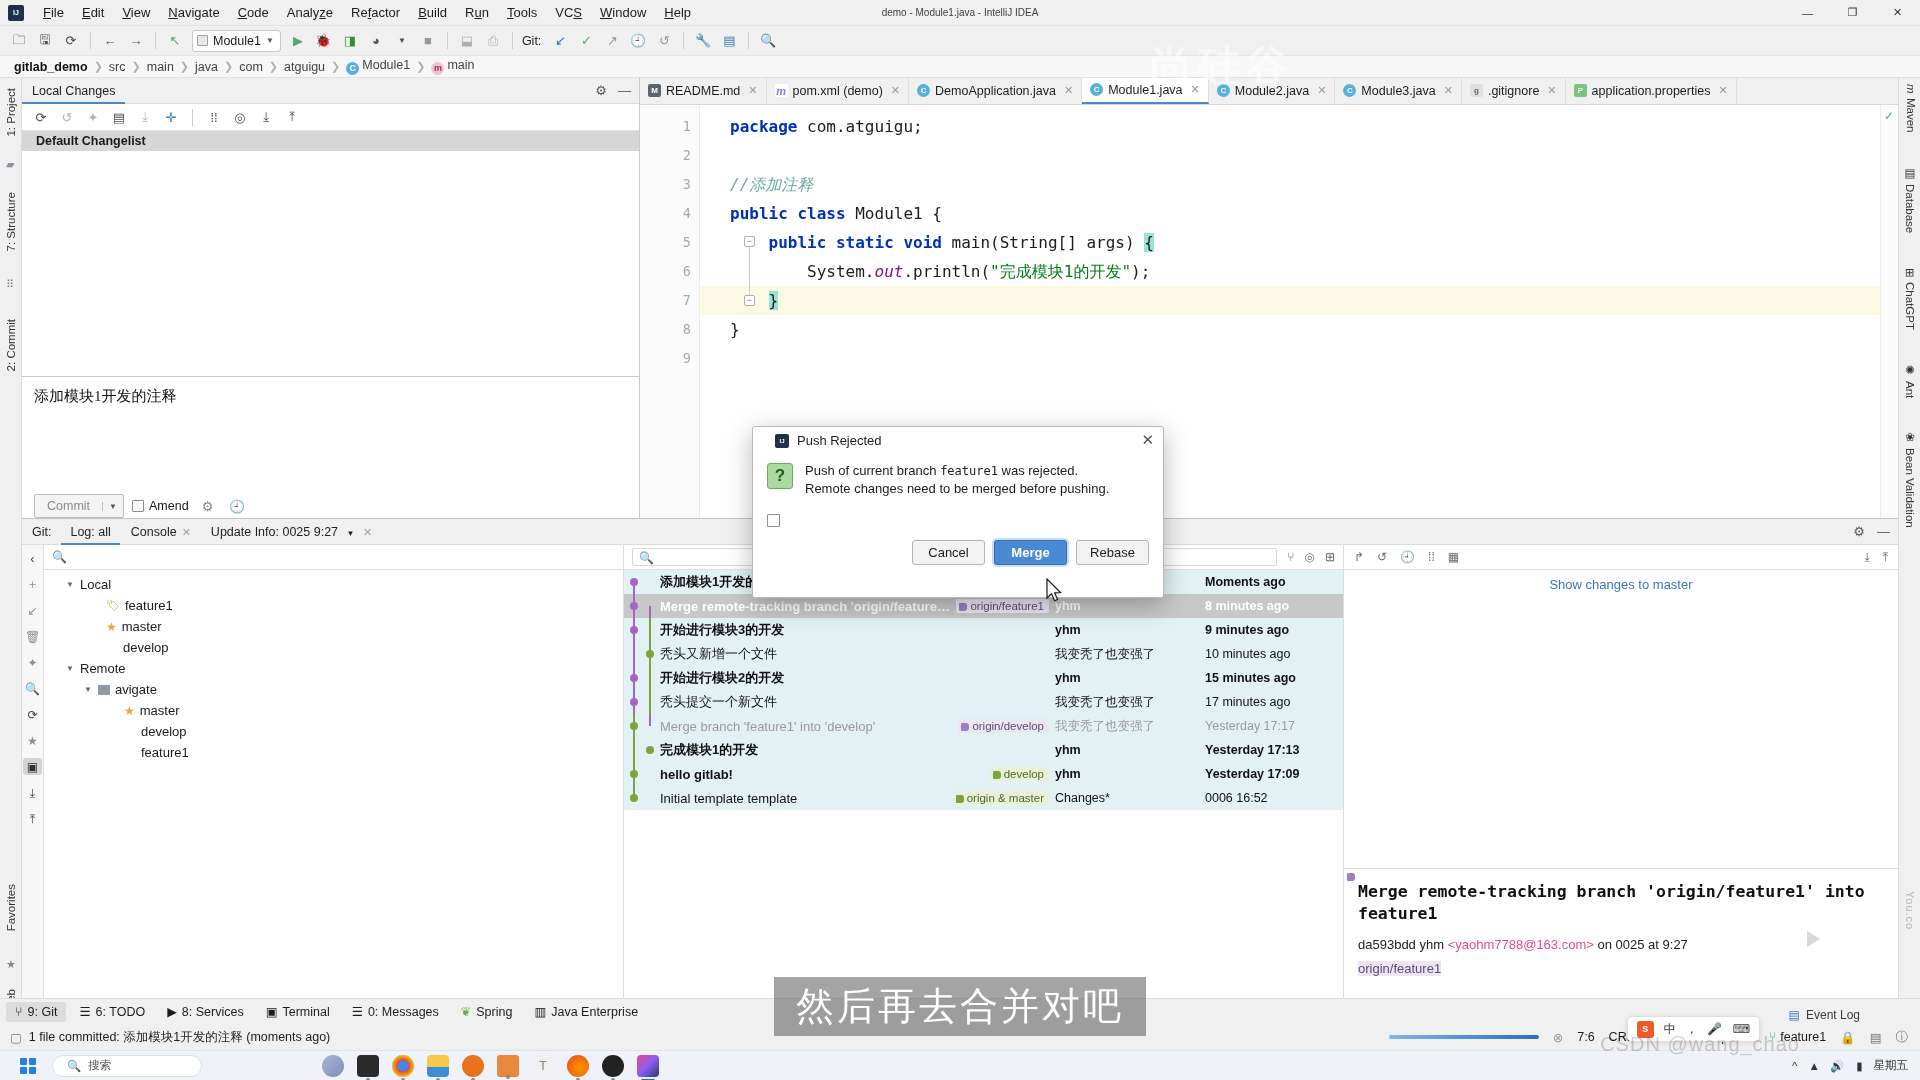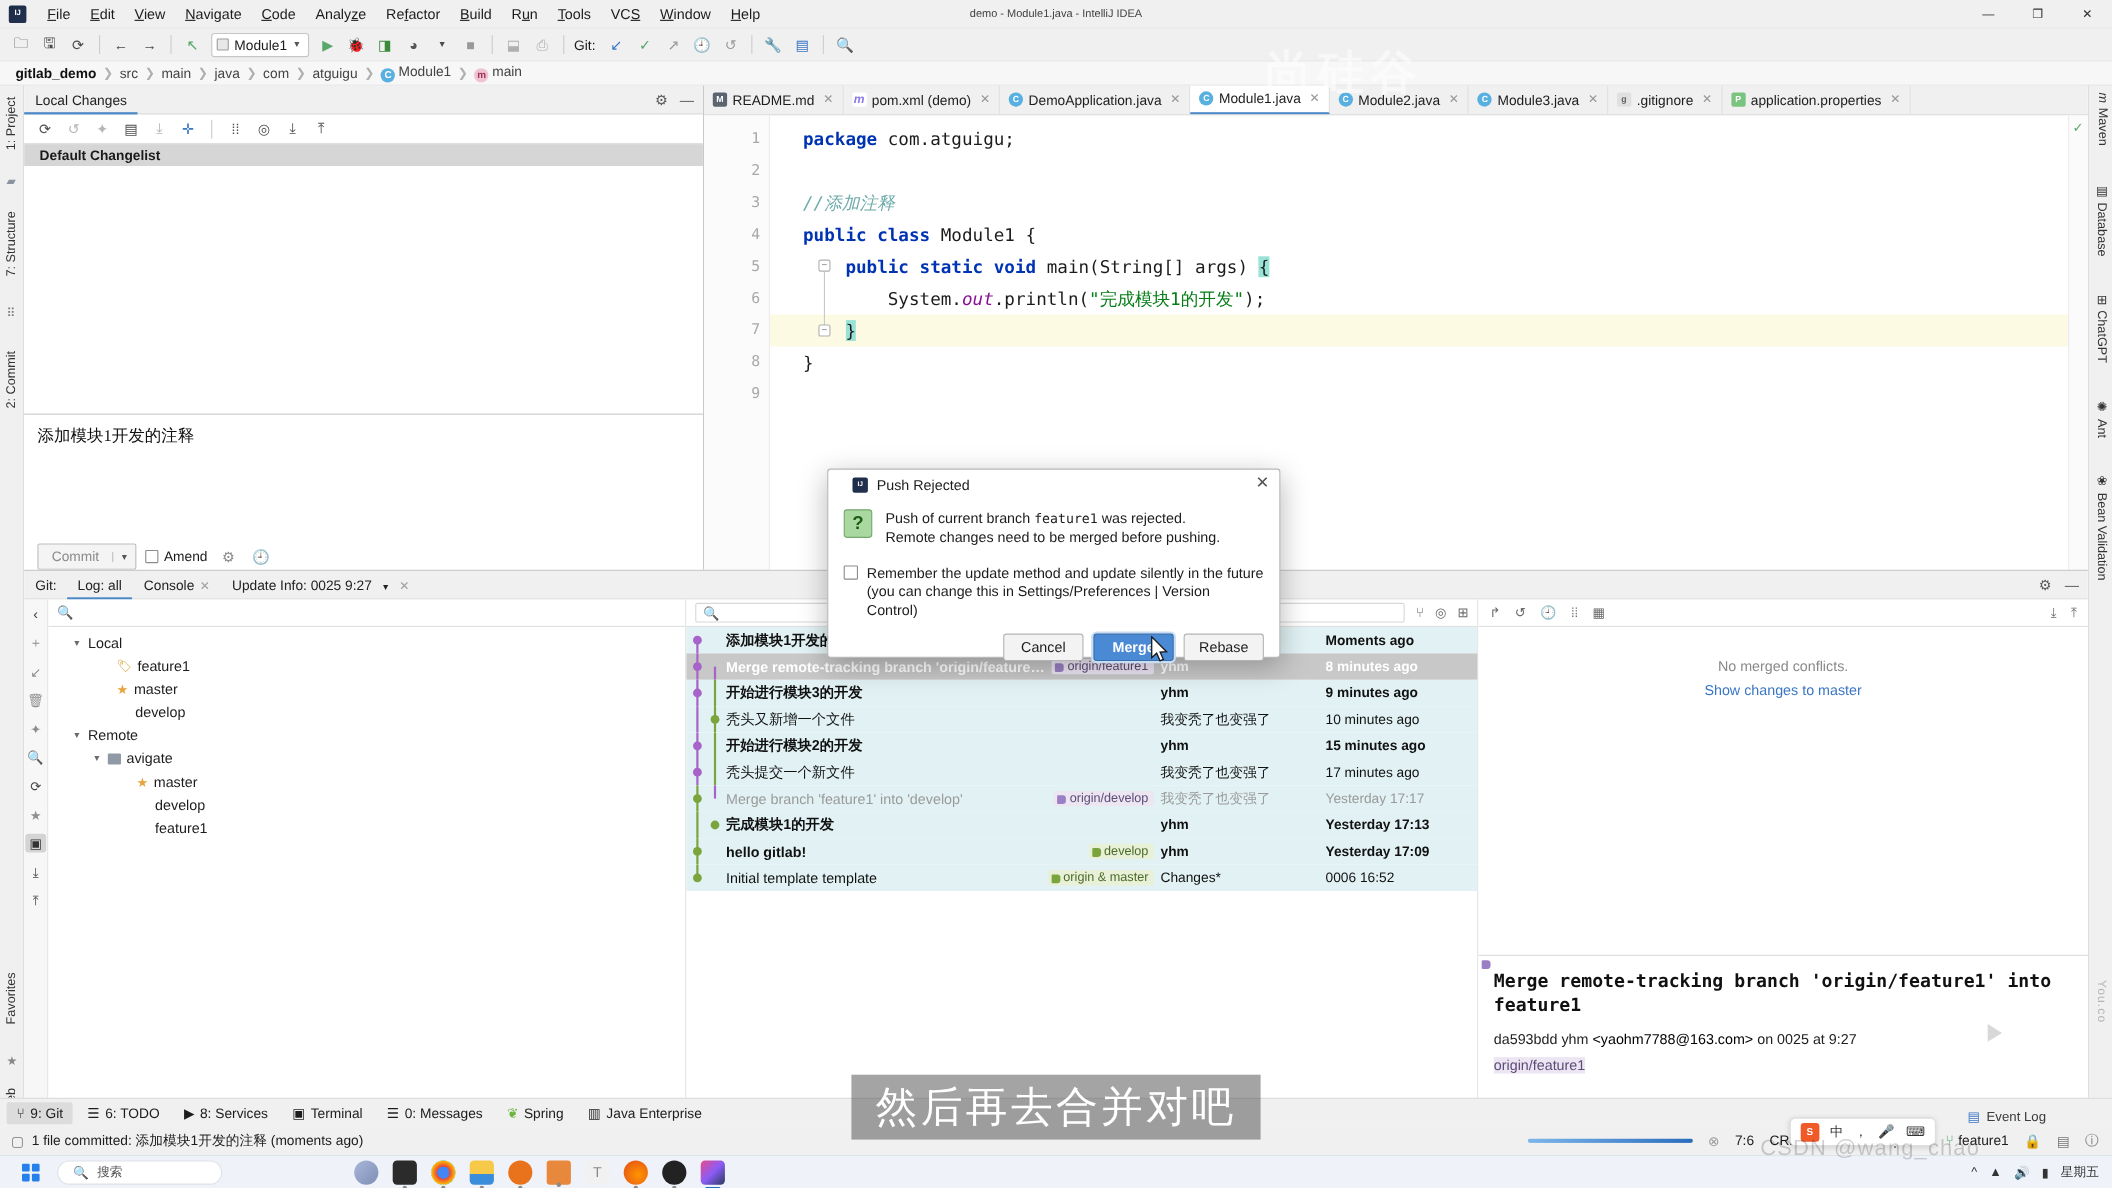--- a/index.html
+++ b/index.html
@@ -270,21 +270,21 @@
   .dp-link{ color:#3a76c4; font-size:13px; display:block; margin-top:7px;}
   .dp-commit{
     position:absolute; bottom:0; left:0; right:0; height:130px; border-top:1px solid #dcdcdc;
     padding:12px 14px; background:#fff;
   }
   .dp-title{
     font-family:"DejaVu Sans Mono", monospace; font-size:16.5px; color:#111; font-weight:bold;
     line-height:22px;
   }
   .dp-meta{ margin-top:12px; font-size:13px; color:#222; }
-  .dp-meta a{ color:#000000; text-decoration:none; }
+  .dp-meta a{ color:#ec4899; text-decoration:none; }
   .dp-branch{ margin-top:9px; font-size:13px; color:#222; }
 
   
   .bottombar{
     position:absolute; left:0; bottom:56px; width:1920px; height:26px; background:#f0f0f0;
     display:flex; align-items:center; padding-left:6px; gap:4px; border-top:1px solid #dcdcdc;
   }
   .bb-item{ display:flex; align-items:center; gap:5px; padding:3px 9px; font-size:12.5px; color:#1c1c1c;}
   .bb-item.active{ background:#dcdcdc; border-radius:2px;}
   .statusbar{
@@ -862,21 +862,20 @@
         <div class="dp-toolbar">
           <span>↱</span>
           <span>↺</span>
           <span>🕘</span>
           <span>⁞⁞</span>
           <span>▦</span>
           <span style="flex:1"></span>
           <span>⤓</span>
           <span>⤒</span>
         </div>
-        <div class="dp-empty">No merged conflicts.</div>
         <a class="dp-link" href="#" style="text-align:center;text-decoration:none;">Show changes to master</a>
 
         <div class="dp-commit">
           <div class="dp-title">Merge remote-tracking branch 'origin/feature1' into feature1</div>
           <div class="dp-meta">
             <span>da593bdd</span>
             <span>yhm</span>
             <a href="#">&lt;yaohm7788@163.com&gt;</a>
             <span>on 0025 at</span>
             <span>9:27</span>
@@ -1005,24 +1004,20 @@
     </div>
     <div class="dlg-content">
       <span class="qmark">?</span>
       <div class="dlg-msg">
         <div><span>Push of current branch </span><span class="mono">feature1</span><span> was rejected.</span></div>
         <div>Remote changes need to be merged before pushing.</div>
       </div>
     </div>
     <div class="dlg-check">
       <span class="cbx"></span>
-      <div>
-        <div>Remember the update method and update silently in the future</div>
-        <div>(you can change this in Settings/Preferences | Version Control)</div>
-      </div>
     </div>
     <div class="dlg-btns">
       <div class="dbtn">Cancel</div>
       <div class="dbtn primary">Merge</div>
       <div class="dbtn">Rebase</div>
     </div>
   </div>
 
   <div class="cursor">
     <svg width="18" height="26" viewBox="0 0 18 26">

